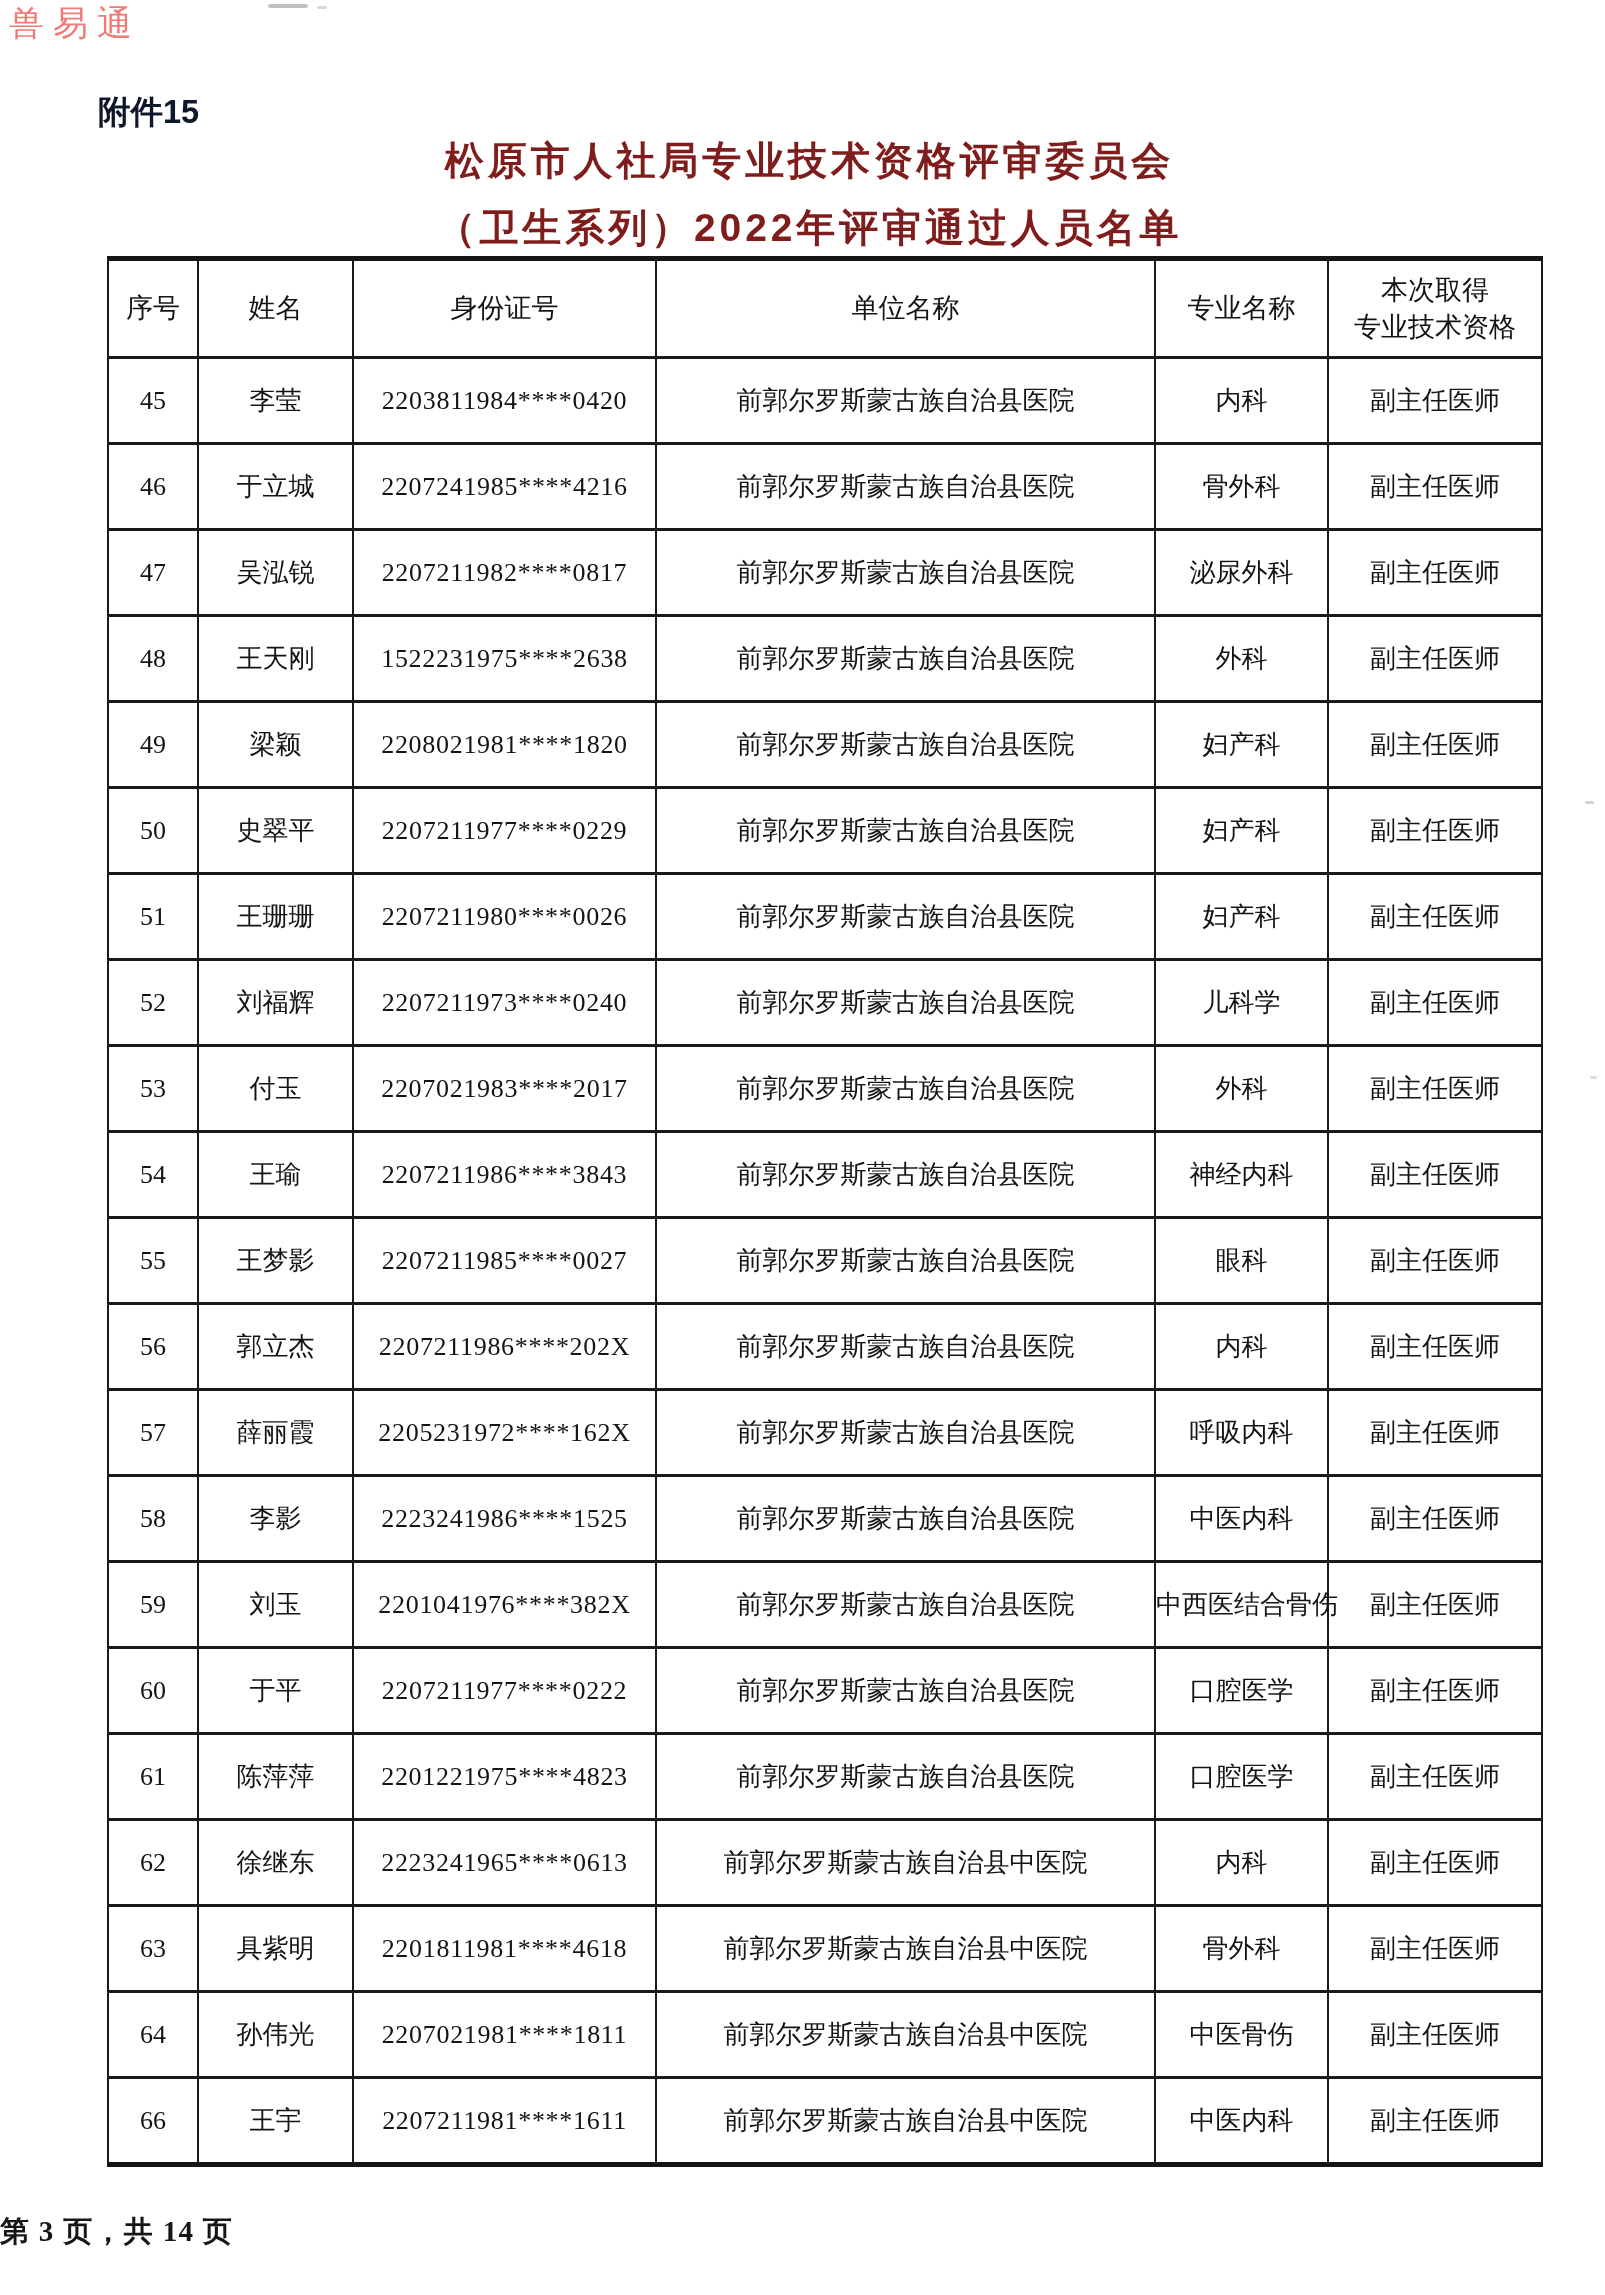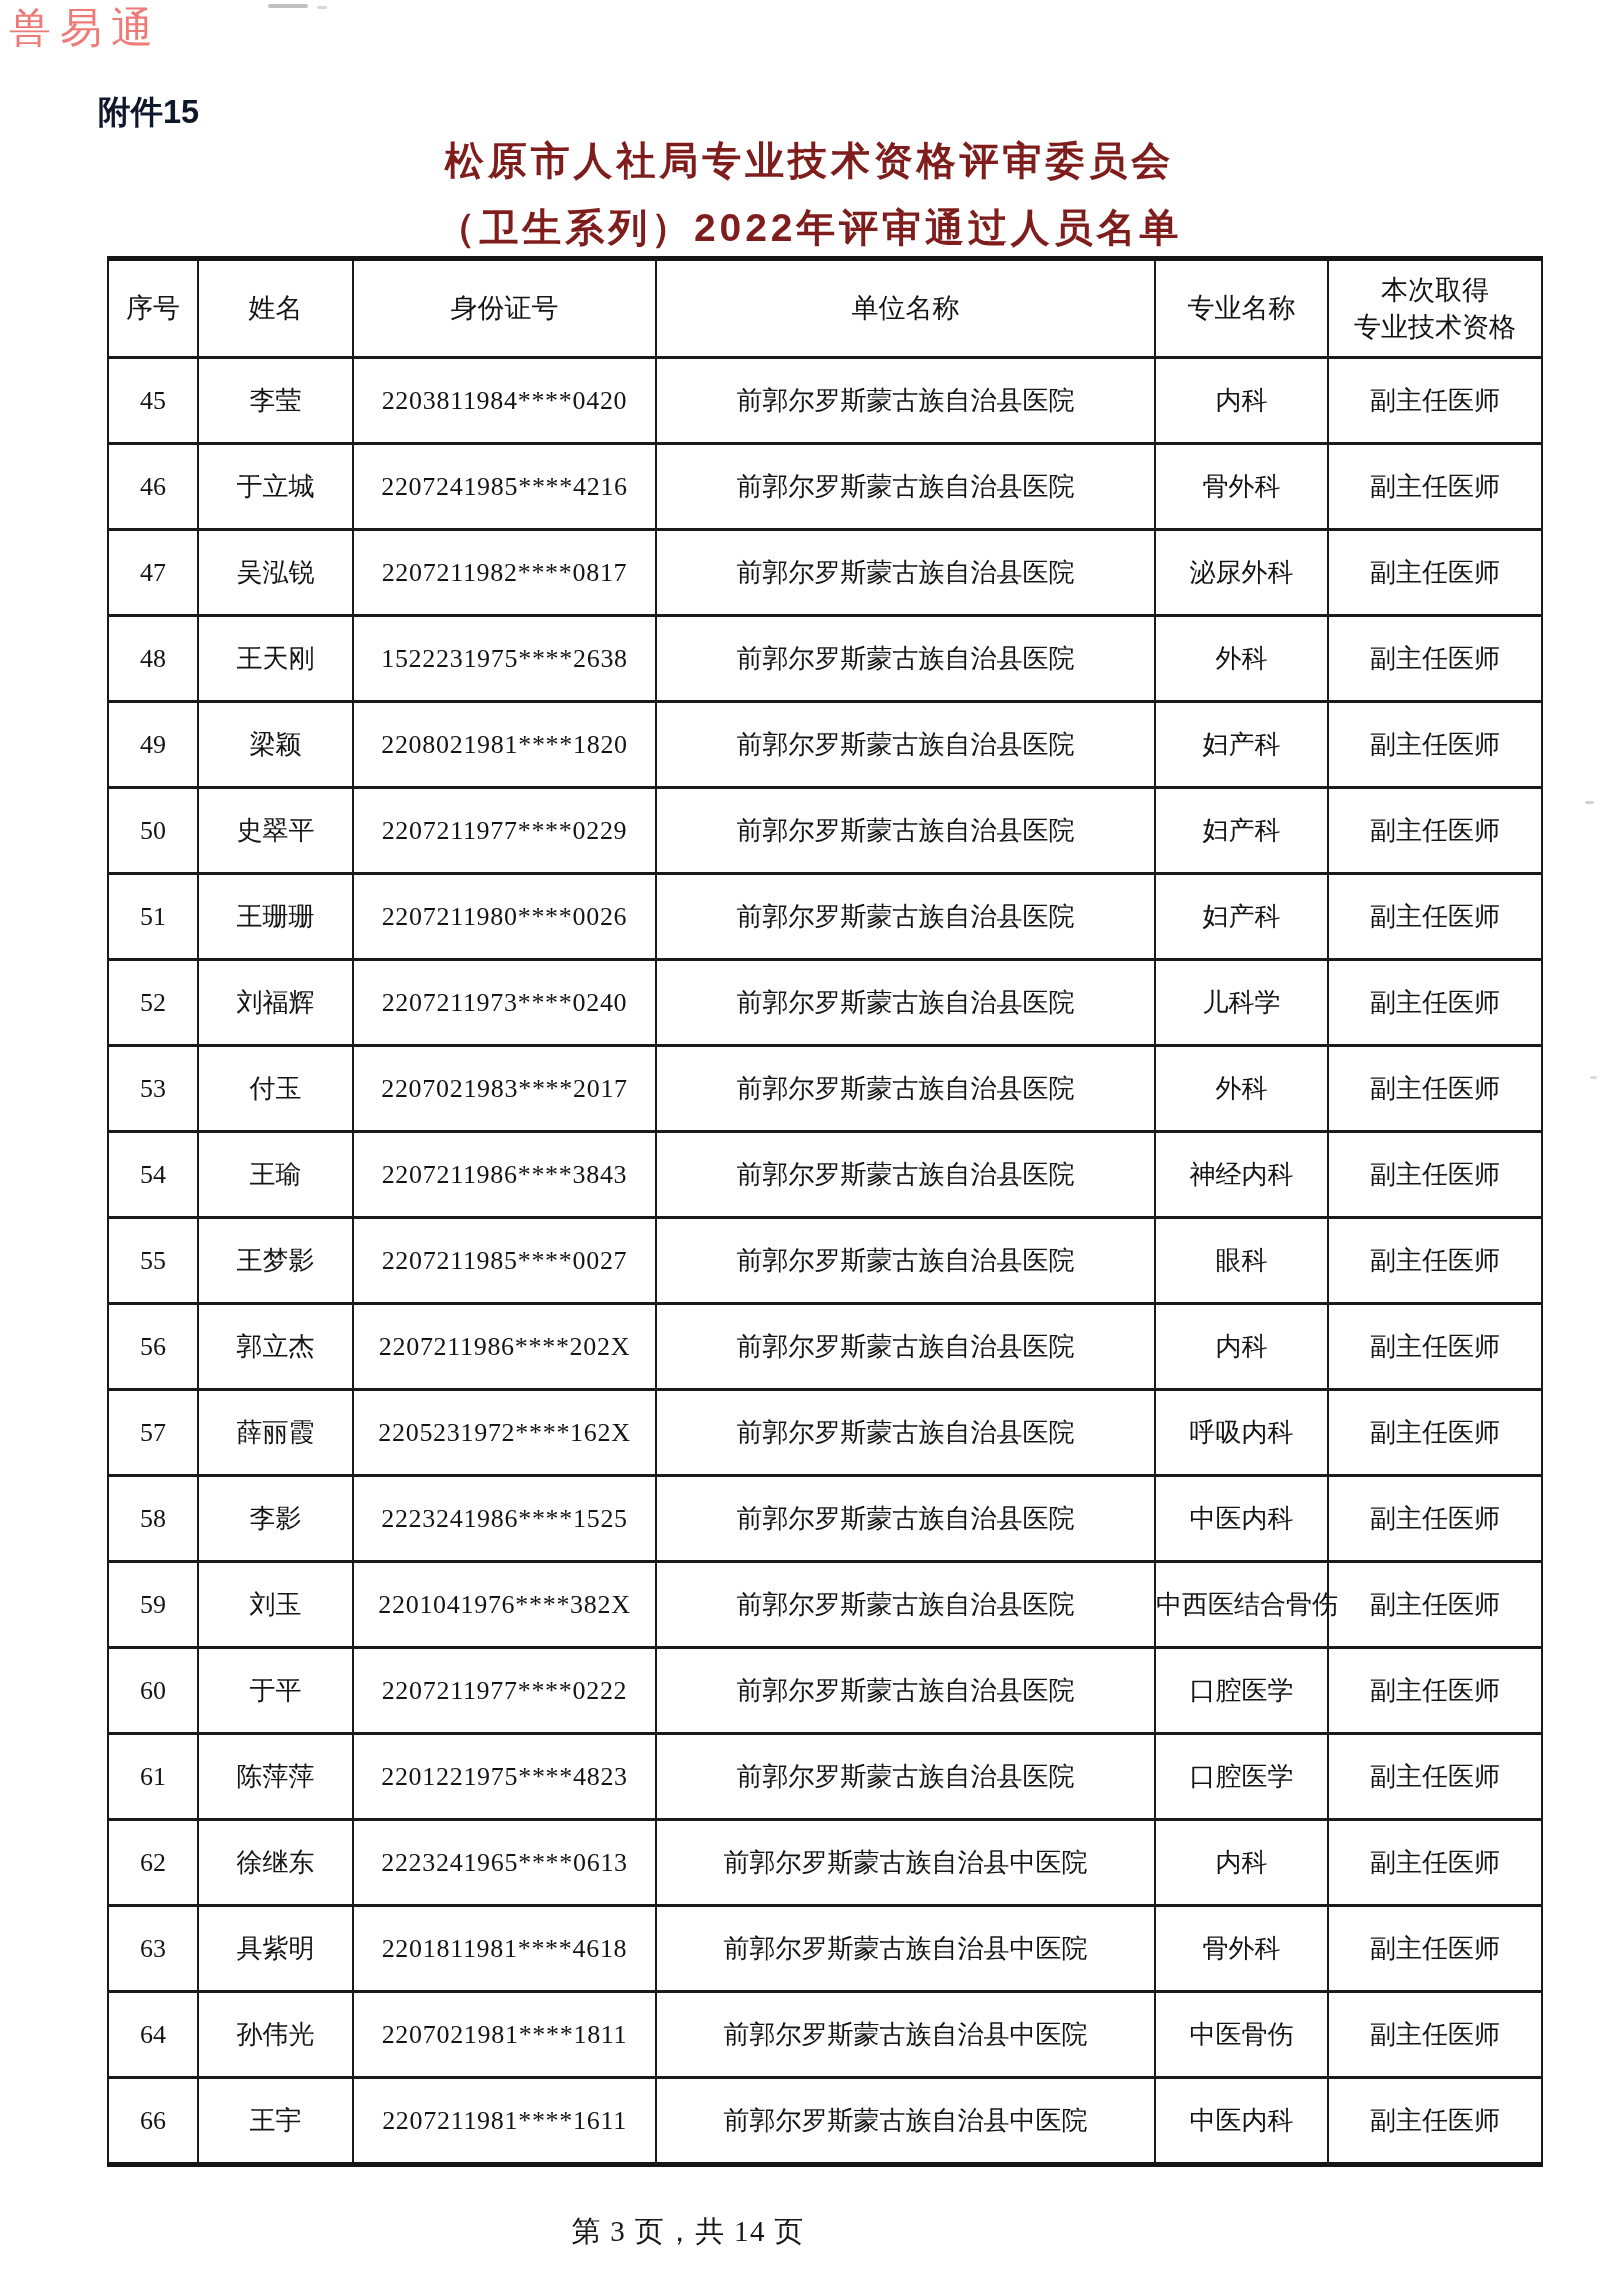--- a/index.html
+++ b/index.html
@@ -3,21 +3,21 @@
 <meta charset="utf-8">
 <style>
   html,body{margin:0;padding:0;}
   body{
     width:1606px;height:2295px;position:relative;background:#ffffff;
     font-family:"Liberation Serif","DejaVu Serif",serif;color:#1b1b1b;
     overflow:hidden;
   }
   .watermark{
     position:absolute;left:9px;top:0px;
-    font-size:42px;letter-spacing:9px;font-weight:400;
+    font-size:35px;letter-spacing:9px;font-weight:400;
     font-family:"Liberation Serif","DejaVu Serif",serif;
   }
   .attachment{
     position:absolute;left:98px;top:91px;
     font-size:32.5px;font-weight:600;color:#0f172a;
     font-family:"Liberation Sans","DejaVu Sans",sans-serif;
   }
   .title-wrap{position:absolute;left:93px;top:0;width:1433px;text-align:center;}
   .title-line{
     position:absolute;left:0;width:100%;
@@ -40,22 +40,22 @@
   }
   table.roster{border:2.6px solid #161616;border-top-width:5.9px;border-bottom-width:5.2px;}
   table.roster th{
     height:95px;font-size:27px;font-weight:400;line-height:1.35;
     white-space:pre-line;
   }
   table.roster td{height:83px;font-size:26px;}
   td.col-id_number{letter-spacing:0.7px;}
   td.col-specialty{white-space:nowrap;}
   .footer{
-    position:absolute;left:0;top:2212px;width:1376px;text-align:center;
-    font-size:29px;color:#161616;letter-spacing:1.3px;
+    position:absolute;left:0;top:2212px;width:1376px;
+    font-size:29px;color:#161616;letter-spacing:1.3px;font-weight:bold;
   }
   .artifact{position:absolute;background:#8d8d8d;border-radius:2px;}
   .a1{left:268px;top:3.9px;width:40px;height:4.6px;opacity:.55;}
   .a2{left:317px;top:5.9px;width:10.4px;height:3.3px;opacity:.35;}
   .a3{left:1585px;top:801px;width:9px;height:3.3px;opacity:.4;}
   .a4{left:1590px;top:1076px;width:6.5px;height:2.6px;opacity:.3;}
 </style>
 </head>
 <body>
 

